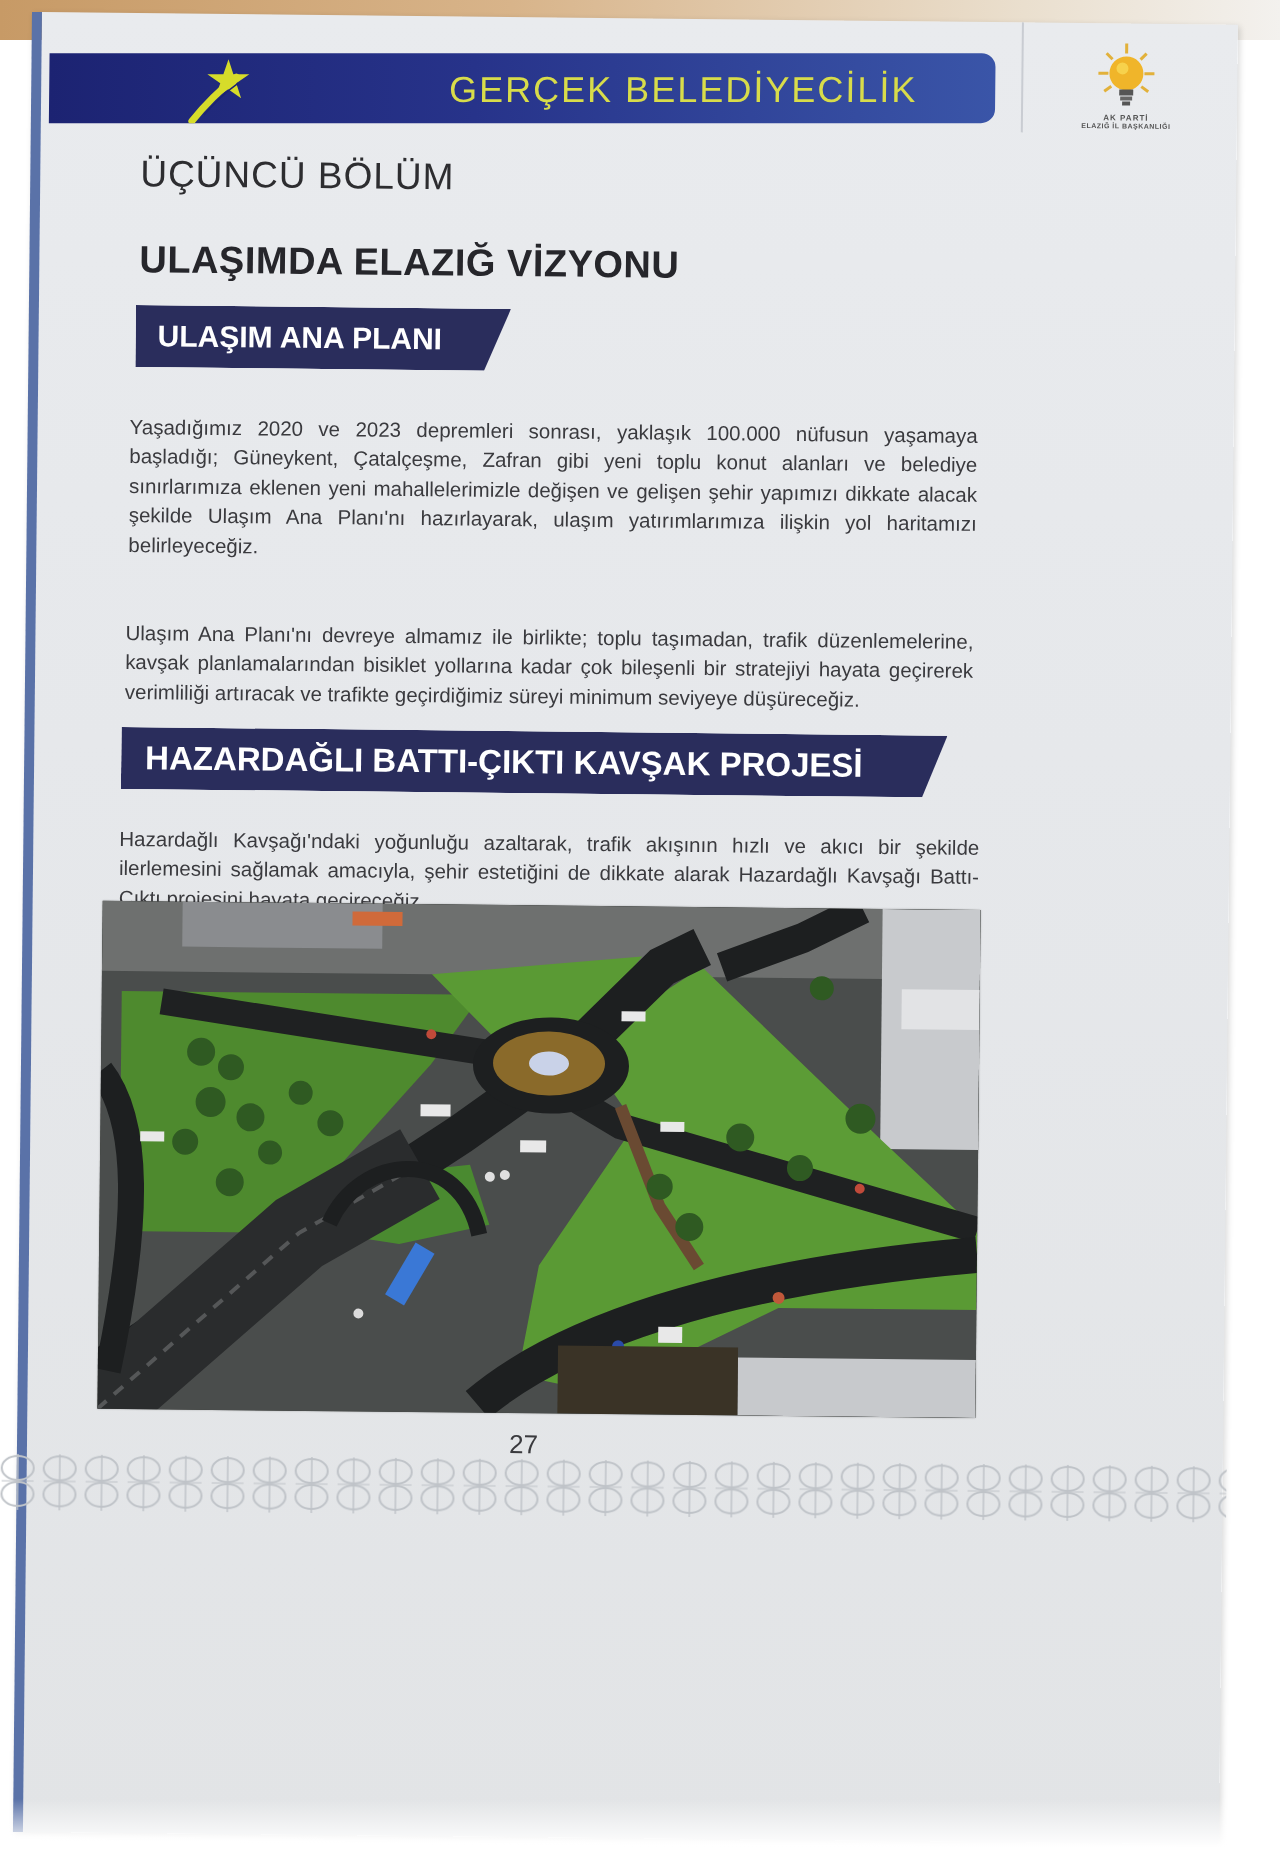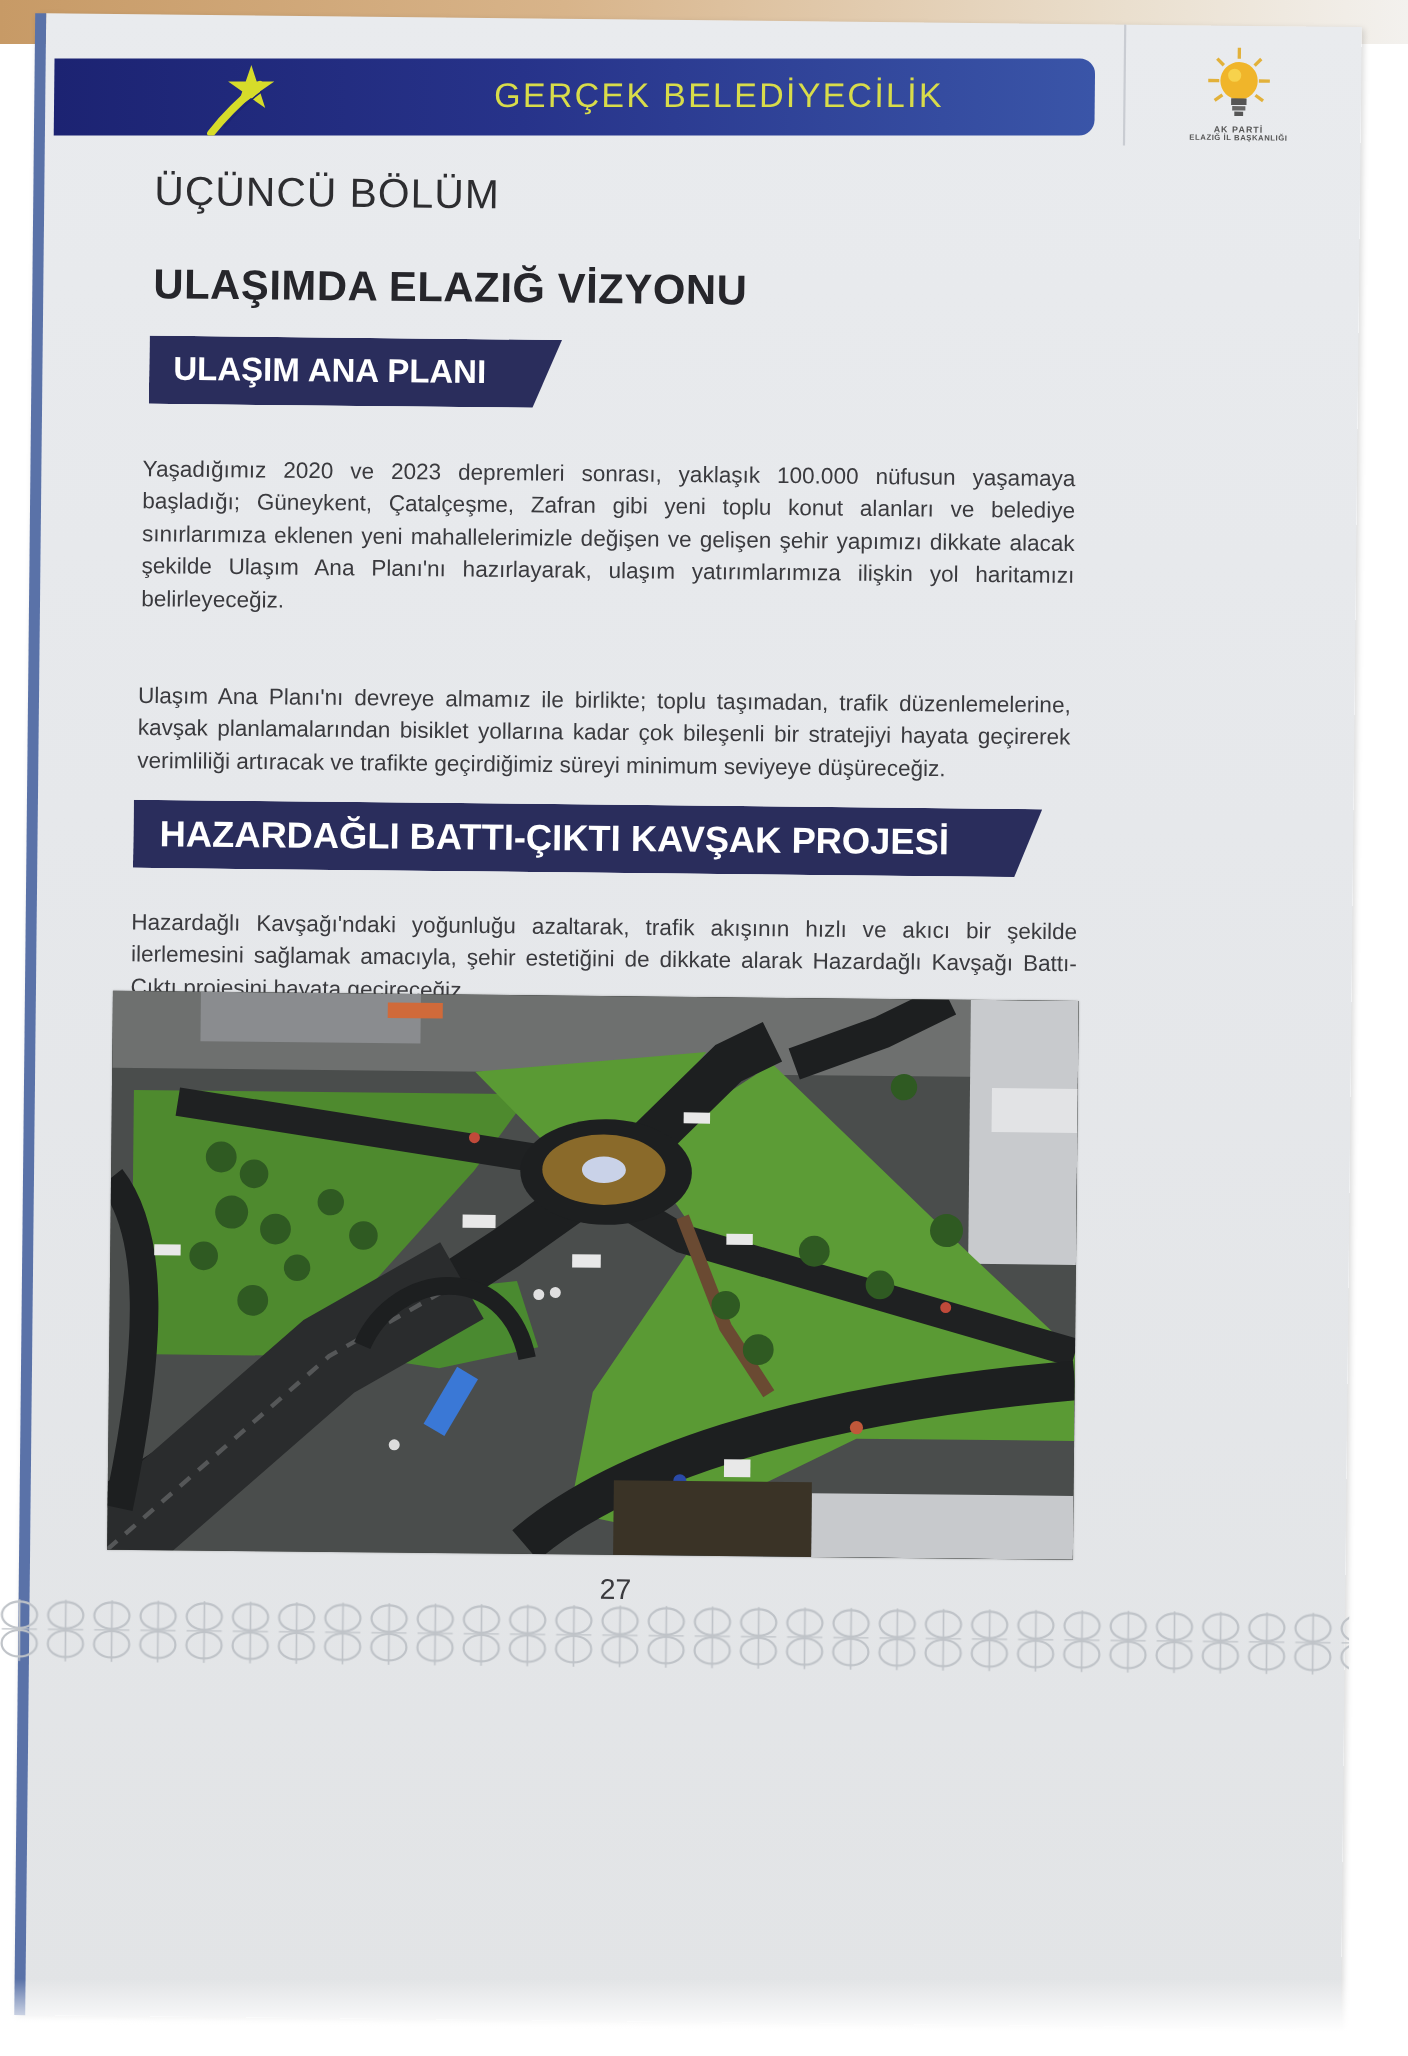--- a/index.html
+++ b/index.html
@@ -25,21 +25,21 @@
   }
   
   .header-band {
     position:absolute; left:8px; top:36px; width:946px; height:70px;
     background:linear-gradient(90deg,#1c2372 0%,#27338a 45%,#3a55a8 100%);
     border-radius:0 14px 14px 0;
     transform:skewY(-0.6deg);
   }
   .header-title {
     position:absolute; left:400px; top:16px;
-    color:#d8dc4a; font-size:31px; letter-spacing:2px; font-weight:normal;
+    color:#d8dc4a; font-size:36px; letter-spacing:2px; font-weight:normal;
   }
   .star-logo { position:absolute; left:135px; top:2px; width:70px; height:68px; }
   .divider-v {
     position:absolute; left:980px; top:0; width:2px; height:110px; background:#c9ccd2;
   }
   .party-logo { position:absolute; left:1010px; top:18px; width:150px; height:110px; text-align:center; }
   .party-logo svg { display:block; margin:0 auto; }
   .party-name { font-size:8px; font-weight:bold; color:#555; letter-spacing:1px; margin-top:2px; }
   .party-sub { font-size:7px; font-weight:bold; color:#555; letter-spacing:0.5px; }
 
@@ -65,21 +65,21 @@
   .para-1 { left:92px; top:378px; width:848px; }
   .para-2 { left:90px; top:584px; width:848px; }
   .para-3 { left:86px; top:790px; width:860px; }
 
   .illustration {
     position:absolute; left:70px; top:888px; width:878px; height:508px;
     background:#3a3d3a; overflow:hidden;
     box-shadow:0 0 2px rgba(0,0,0,0.3);
   }
   .page-number {
-    position:absolute; left:482px; top:1412px; font-size:26px; color:#3a3a3e;margin-left:36px;
+    position:absolute; left:482px; top:1412px; font-size:26px; color:#3a3a3e;
   }
   .pattern {
     position:absolute; left:-30px; top:1440px; width:1230px; height:60px;
   }
 </style>
 </head>
 <body>
 
 <div class="table-bg"></div>
 

